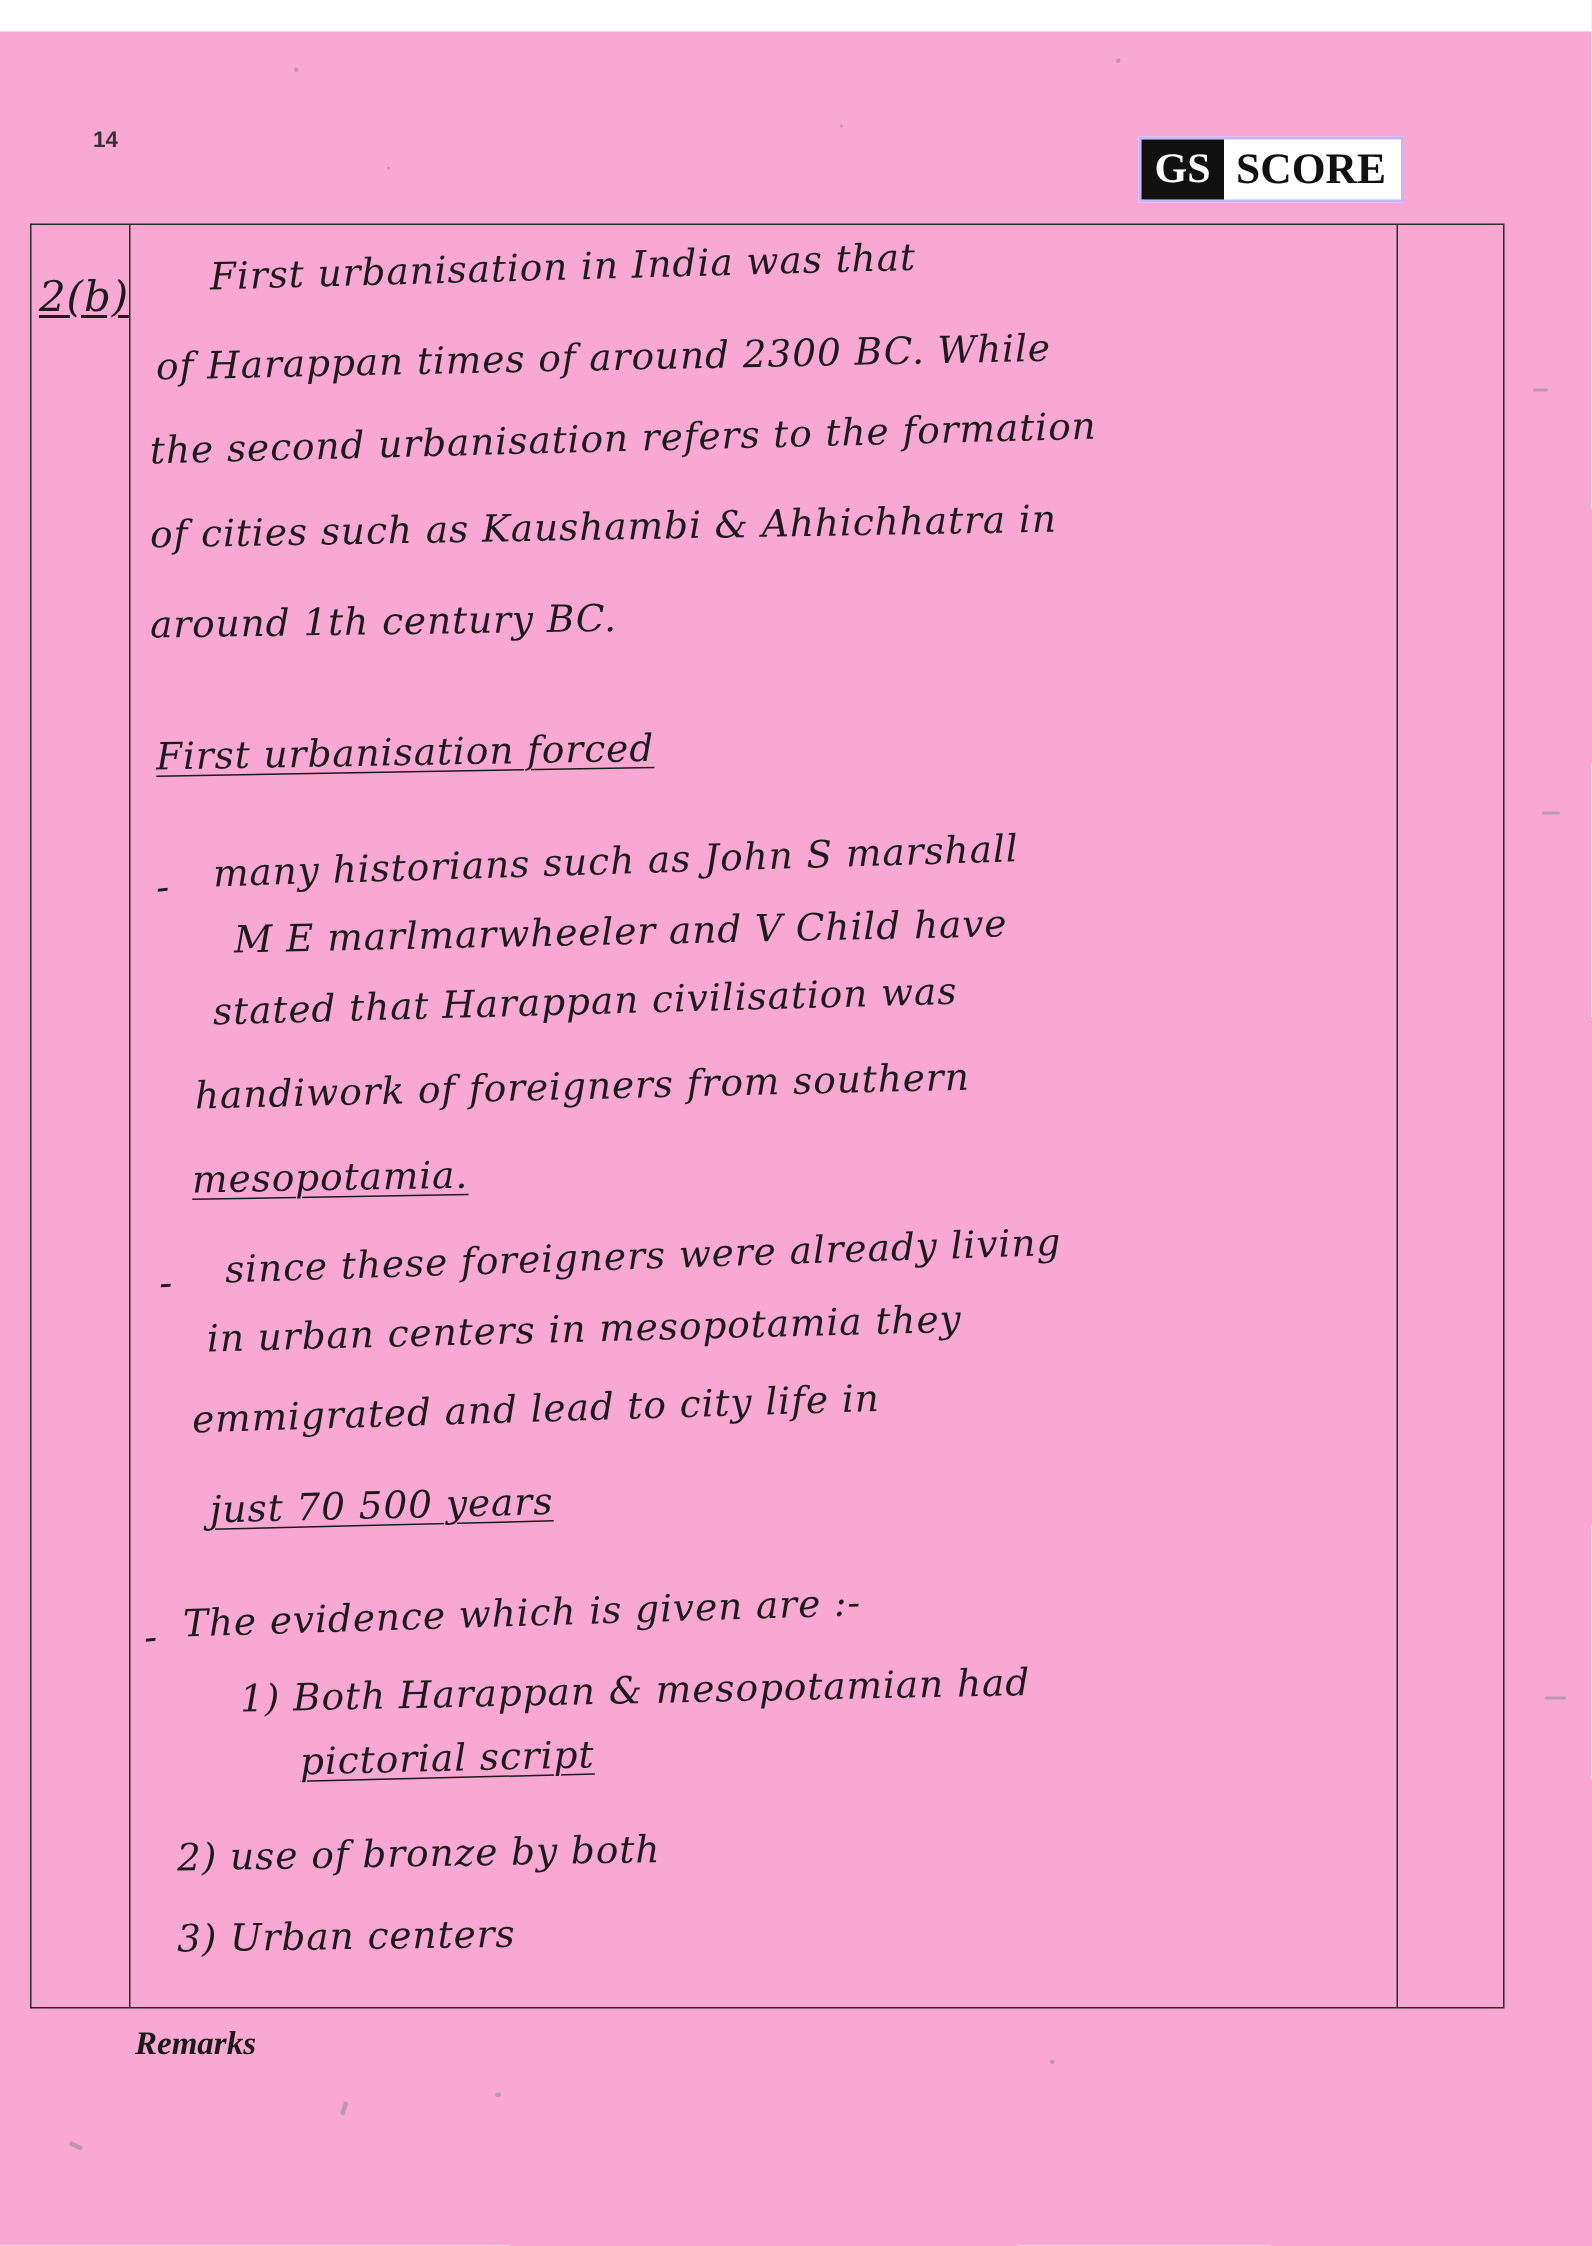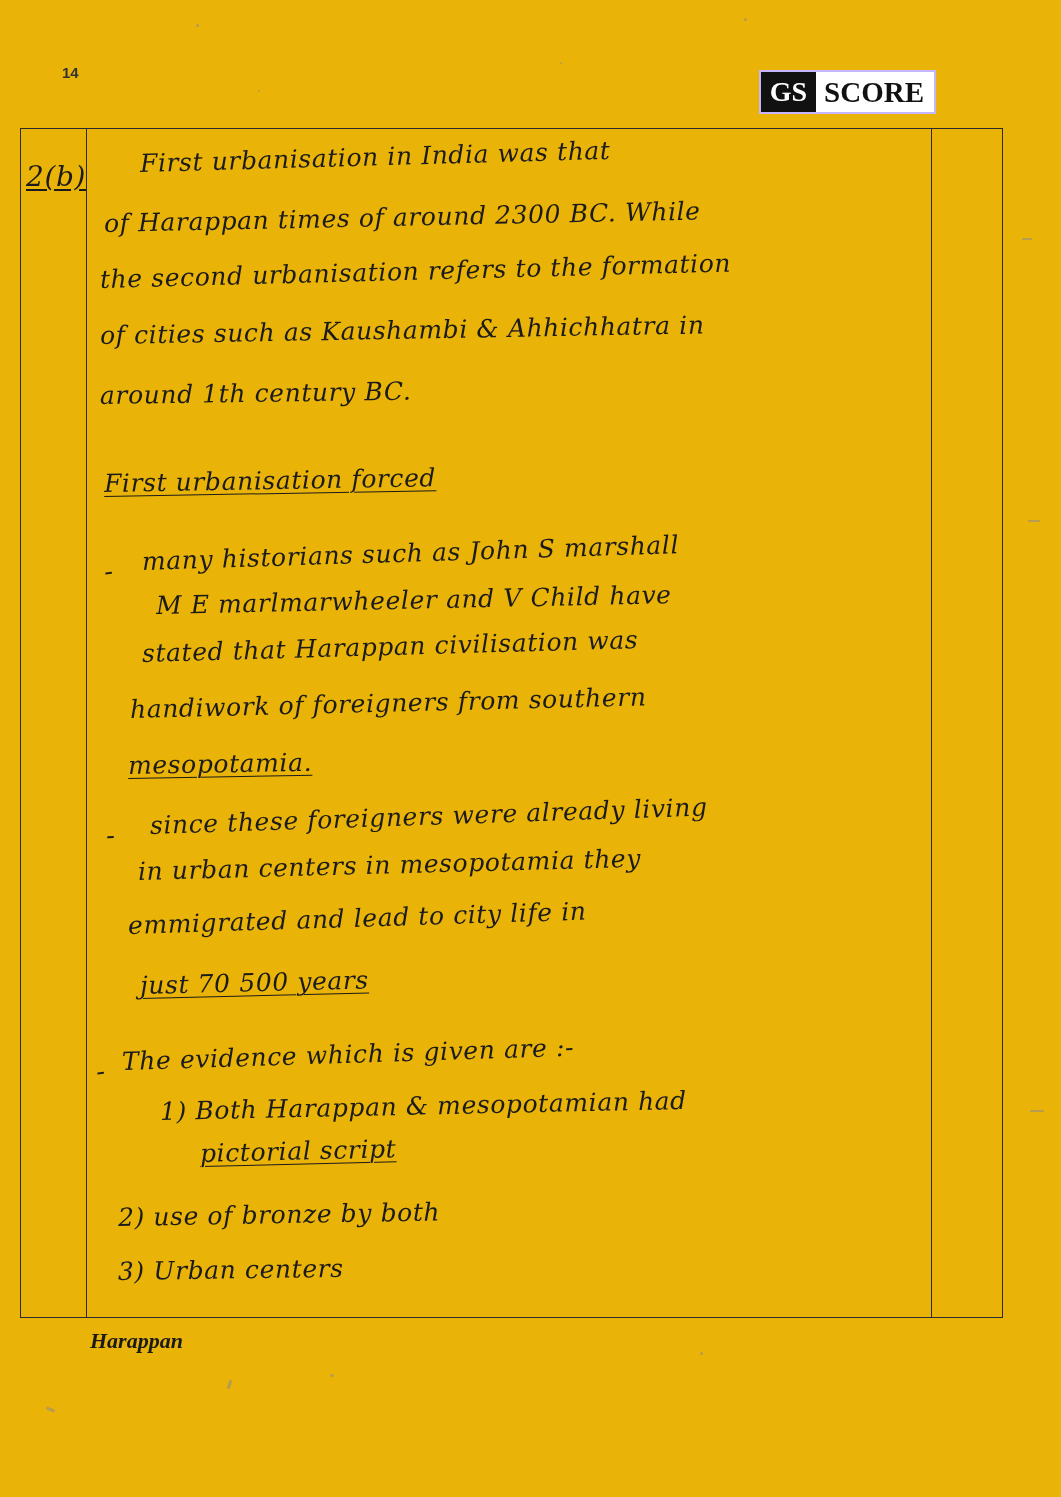--- a/index.html
+++ b/index.html
@@ -12,21 +12,22 @@
     height: 1497px;
     position: relative;
     font-family: "Liberation Serif", serif;
     color: #1a1a1a;
     overflow: hidden;
   }
 
   .page {
     position: absolute;
     inset: 0;
-    background: #eab308;
+    background: #f9a8d4;
+    margin-top: 21px;
   }
 
   
   .page-number {
     position: absolute;
     left: 62px;
     top: 64px;
     font-family: "Liberation Sans", sans-serif;
     font-size: 15px;
     font-weight: 600;
@@ -210,21 +211,21 @@
   <div class="hand line b2c">emmigrated and lead to city life in</div>
   <div class="hand line b2d u">just 70 500 years</div>
 
   <div class="hand dash d3">-</div>
   <div class="hand line b3a">The evidence which is given are :-</div>
   <div class="hand line b3b">1) Both Harappan &amp; mesopotamian had</div>
   <div class="hand line b3c u">pictorial script</div>
   <div class="hand line b3d">2) use of bronze by both</div>
   <div class="hand line b3e">3) Urban centers</div>
 
-  <div class="remarks">Harappan</div>
+  <div class="remarks">Remarks</div>
 
   <div class="speck" style="left:196px;top:24px;width:3px;height:3px;"></div>
   <div class="speck" style="left:744px;top:18px;width:3px;height:3px;"></div>
   <div class="speck" style="left:258px;top:90px;width:2px;height:2px;"></div>
   <div class="speck" style="left:560px;top:62px;width:2px;height:2px;"></div>
   <div class="speck" style="left:1022px;top:238px;width:10px;height:2px;border-radius:1px;"></div>
   <div class="speck" style="left:1028px;top:520px;width:12px;height:2px;border-radius:1px;"></div>
   <div class="speck" style="left:1030px;top:1110px;width:14px;height:2px;border-radius:1px;"></div>
   <div class="speck" style="left:46px;top:1408px;width:9px;height:3px;border-radius:1px;transform:rotate(25deg);"></div>
   <div class="speck" style="left:228px;top:1380px;width:3px;height:9px;border-radius:1px;transform:rotate(18deg);"></div>

